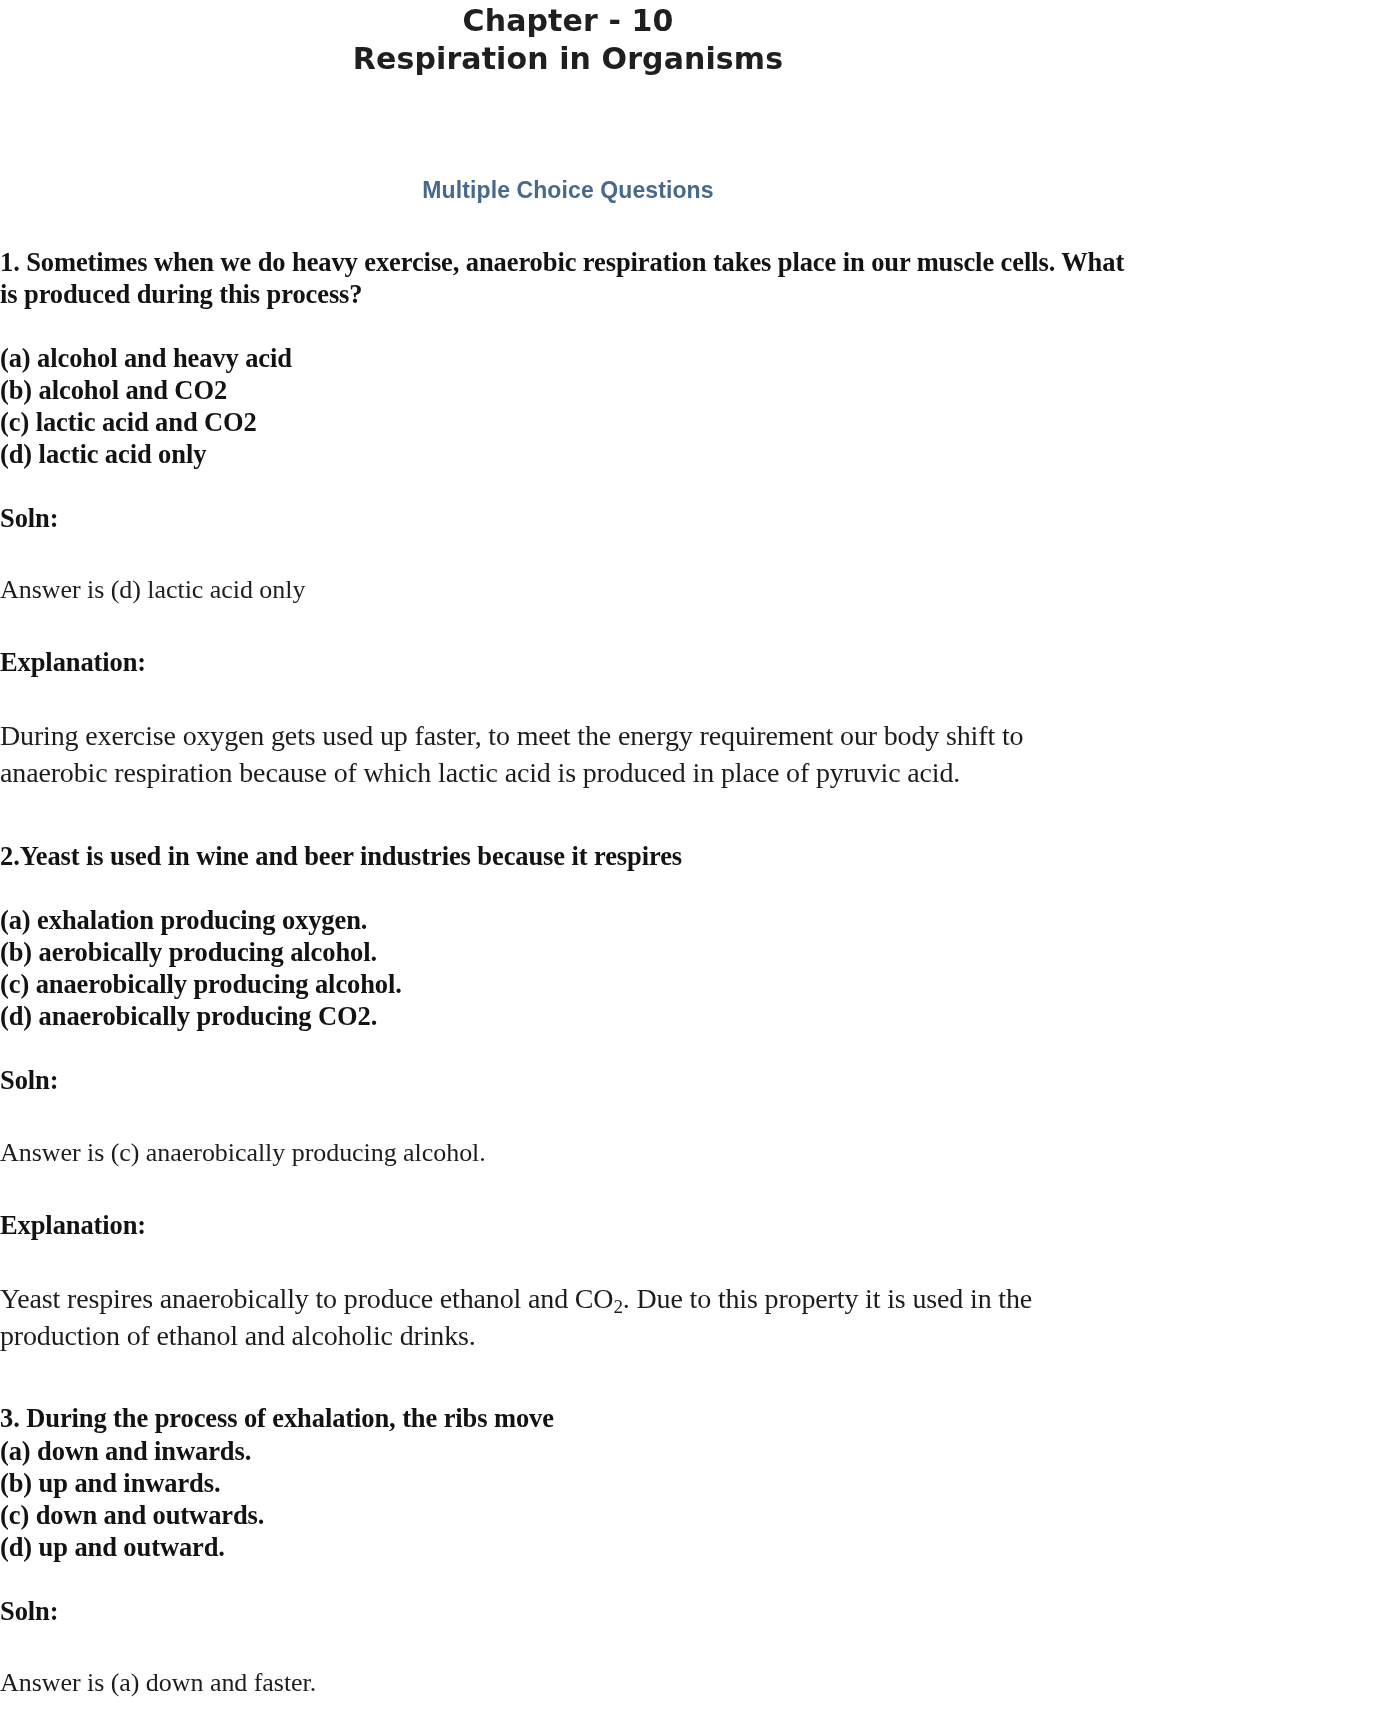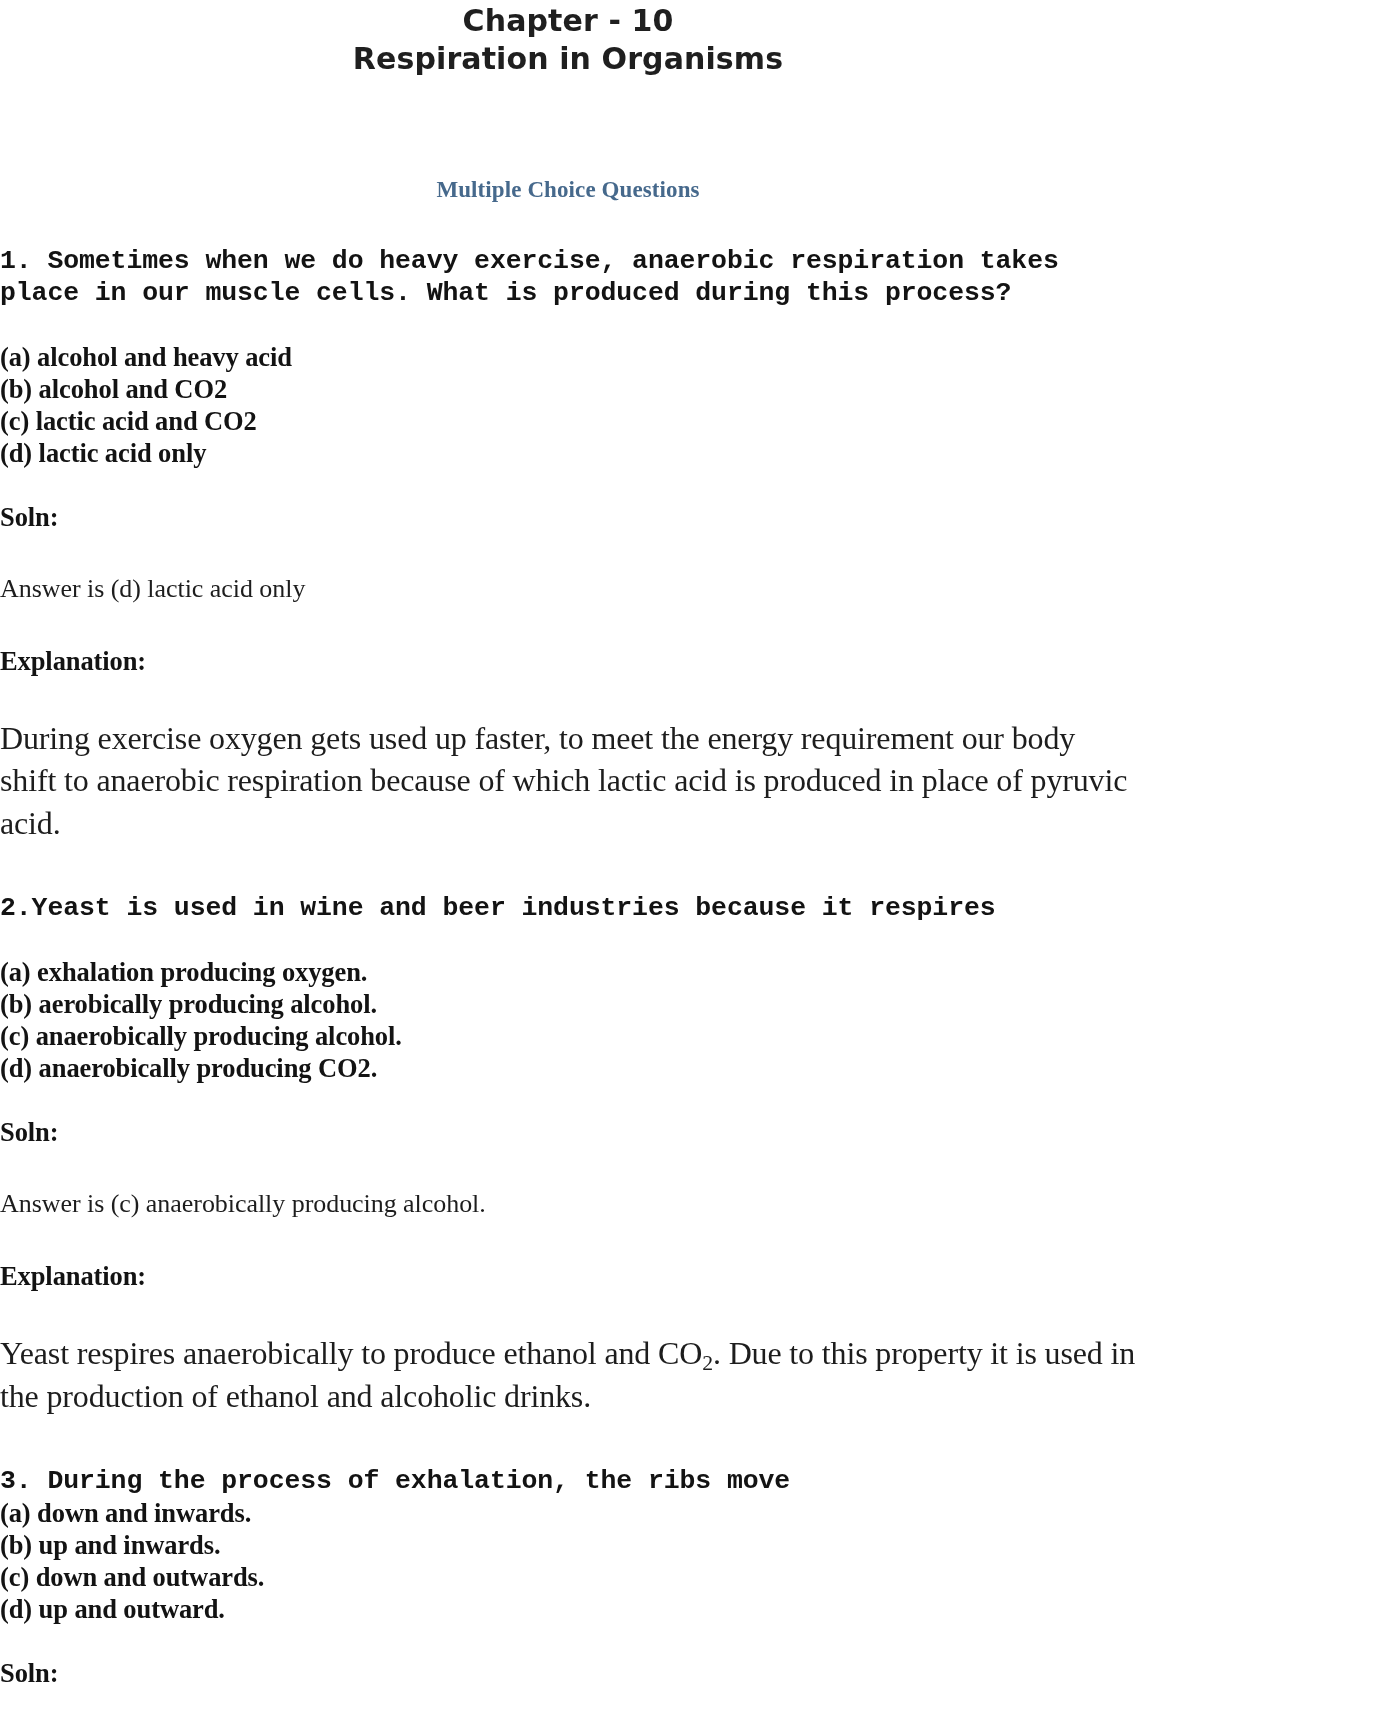--- a/index.html
+++ b/index.html
@@ -36,21 +36,21 @@
     letter-spacing: 0.1px;
     padding-top: 2px;
   }
   .doc-title .line {
     display: block;
   }
 
   
   .section-heading {
     text-align: center;
-    font-family: Liberation Serif, serif;
+    font-family: Liberation Sans, sans-serif;
     font-weight: 700;
     font-size: 23px;
     color: #46698c;
     margin-top: 98px;
     letter-spacing: 0.1px;
   }
 
   
   .content {
     margin-top: 42px;
@@ -61,21 +61,20 @@
   .label-bold {
     font-weight: 700;
     font-size: 26.5px;
     line-height: 1.21;
     color: #131313;
     letter-spacing: -0.1px;
   }
 
   .q-text {
     margin: 0;
-    font-family: Liberation Mono, monospace;
   }
 
   .opt-list {
     margin: 0;
     padding: 0;
     list-style: none;
   }
   .opt {
     margin: 0;
     white-space: nowrap;
@@ -89,21 +88,21 @@
     font-weight: 400;
     font-size: 26px;
     line-height: 1.23;
     color: #1d1d1d;
     margin: 0;
     letter-spacing: -0.05px;
   }
 
   .para {
     font-weight: 400;
-    font-size: 32px;
+    font-size: 28px;
     line-height: 1.32;
     color: #1d1d1d;
     margin: 0;
     letter-spacing: -0.15px;
   }
 
   sub {
     font-size: 0.68em;
     line-height: 0;
     vertical-align: -0.28em;

